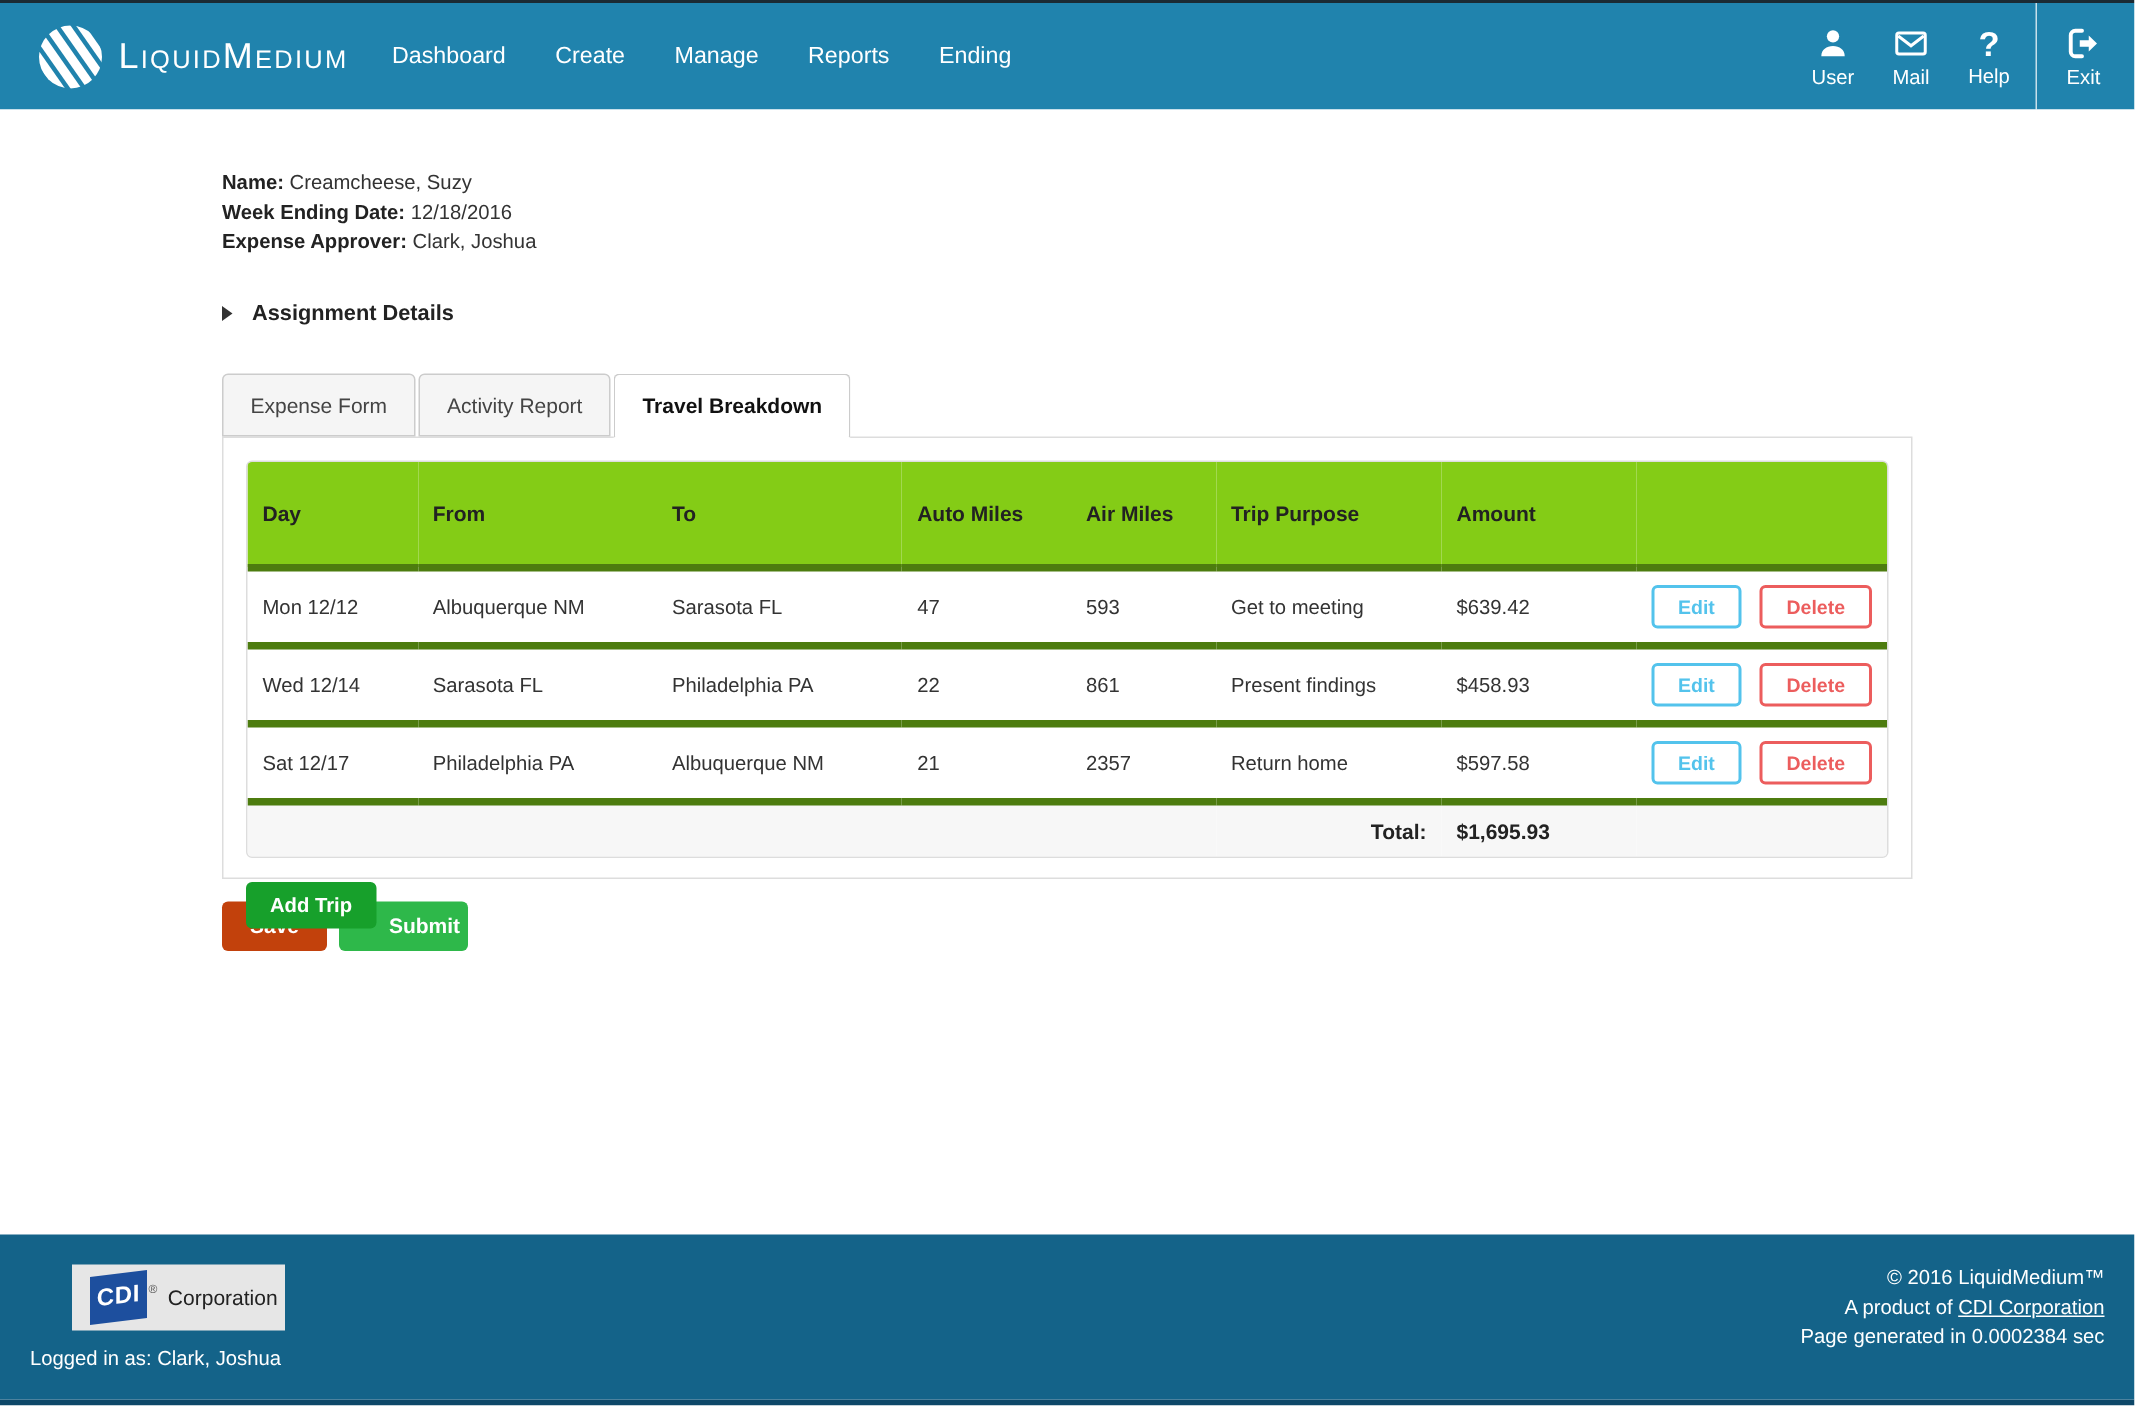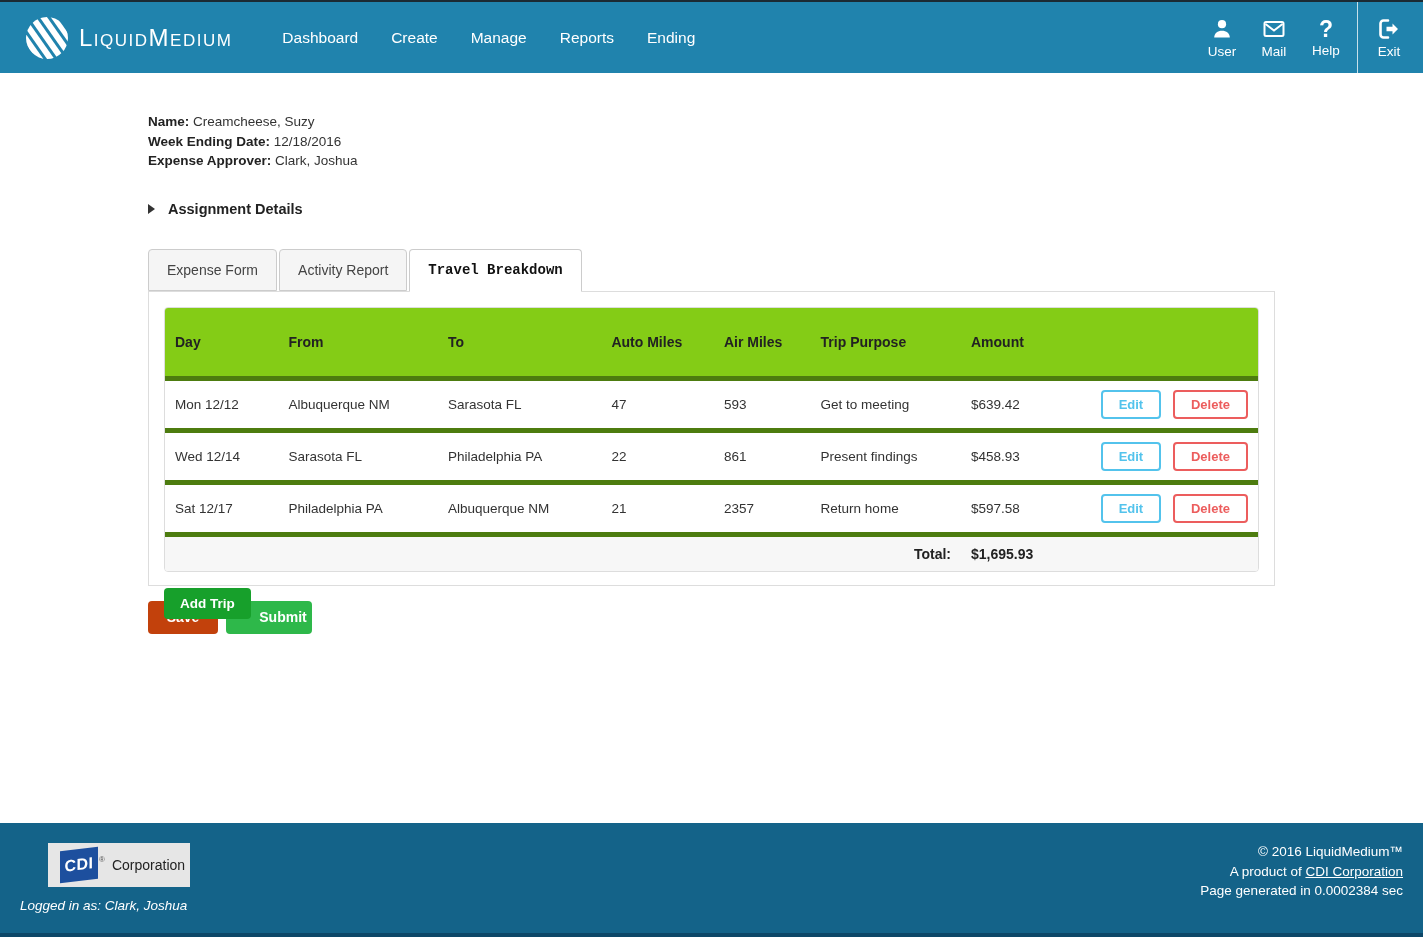--- a/index.html
+++ b/index.html
@@ -16,21 +16,21 @@
     height:71px; background:#2083ad; display:flex; align-items:center;
     color:#fff;
   }
   .brand { display:flex; align-items:center; margin-left:24px; }
   .logo { width:46px; height:46px; flex:0 0 46px; }
   .brand-name {
     margin-left:9px; font-size:24px; letter-spacing:1.5px;
     font-variant: small-caps; font-variant-caps: small-caps; color:#fff;
     font-weight:400;
   }
-  nav.main-nav { display:flex; gap:33px; margin-left:50px; }
+  nav.main-nav { display:flex; gap:33px; margin-left:29px; }
   nav.main-nav a {
     color:#fff; text-decoration:none; font-size:15.5px; cursor:pointer;
   }
   .utils { margin-left:auto; display:flex; align-items:stretch; height:71px; }
   .util {
     width:52px; display:flex; flex-direction:column; align-items:center;
     justify-content:center; gap:3px; cursor:pointer; color:#fff;
   }
   .util svg { display:block; }
   .util .u-label { font-size:13.5px; }
@@ -55,21 +55,20 @@
   
   .tabs { display:flex; gap:2px; margin-top:32px; position:relative; z-index:2; margin-bottom:-1px; }
   .tab {
     height:42px; line-height:41px; padding:0 18px; font-size:14px;
     background:#f5f5f5; border:1px solid #ccc; border-radius:4px 4px 0 0;
     color:#444; cursor:pointer; text-align:center;
   }
   .tab.active {
     background:#fff; border-bottom:1px solid #fff; font-weight:bold; color:#111;
     height:43px;
-    font-family:Liberation Mono, monospace;
   }
 
   
   .panel {
     width:1127px; height:295px; border:1px solid #ddd; background:#fff;
     padding:15px; position:relative; z-index:1;
   }
   .table-wrap { border:1px solid #ddd; border-radius:4px; overflow:hidden; }
   table.trips { width:100%; border-collapse:collapse; font-size:13.5px; color:#333; }
   table.trips th {
@@ -115,21 +114,21 @@
     width:142px; height:44px; background:#e6e6e6; display:flex; align-items:center;
     padding-left:12px; margin-left:28px;
   }
   .cdi-flag {
     width:38px; height:32px; background:#1d4f9e; transform:skewY(-7deg);
     display:flex; align-items:center; justify-content:center;
     color:#fff; font-weight:bold; font-size:16px; letter-spacing:0.5px;
   }
   .cdi-reg { color:#555; font-size:8px; vertical-align:top; position:relative; top:-6px; left:1px; }
   .cdi-corp { color:#222; font-size:14px; margin-left:8px; }
-  .logged-in { margin-top:11px; font-size:13.5px;font-style:italic; }
+  .logged-in { margin-top:11px; font-size:13.5px; }
   .footer-right { padding:19px 20px 0 0; text-align:right; font-size:13.5px; line-height:19.5px; }
   .footer-right a { color:#fff; text-decoration:underline; cursor:pointer; }
 </style>
 </head>
 <body>
 
 <div>
   <div class="topstrip"></div>
 
   <header>

